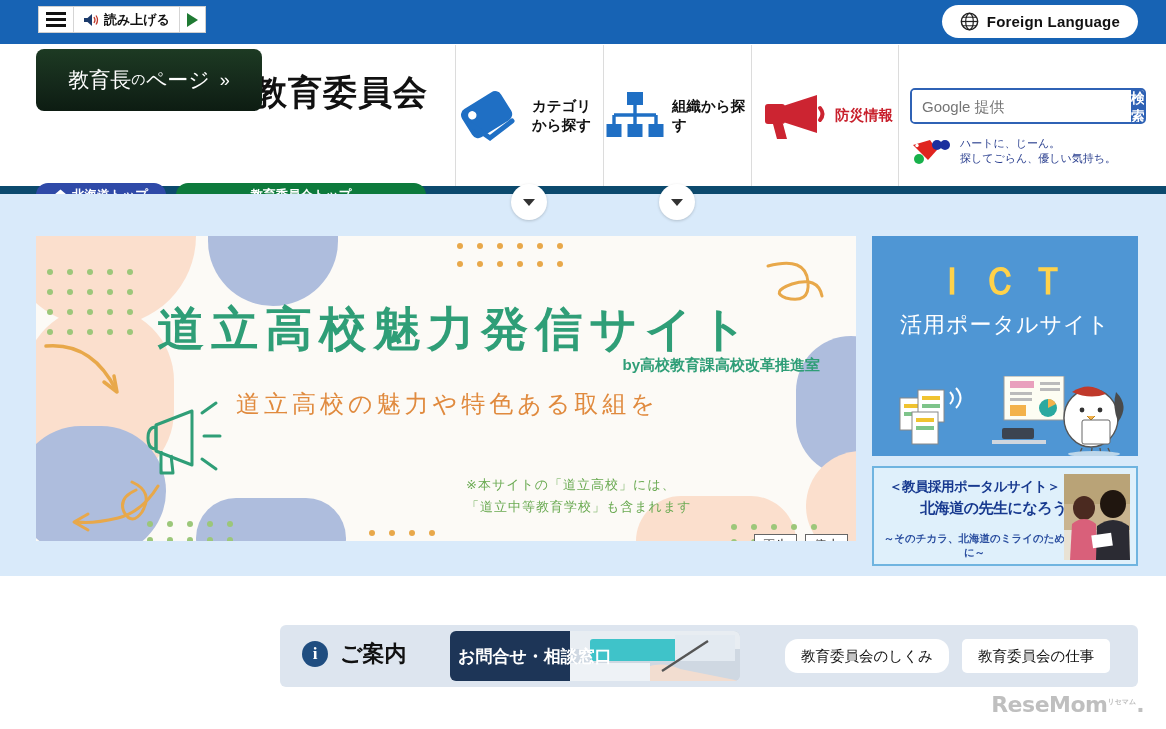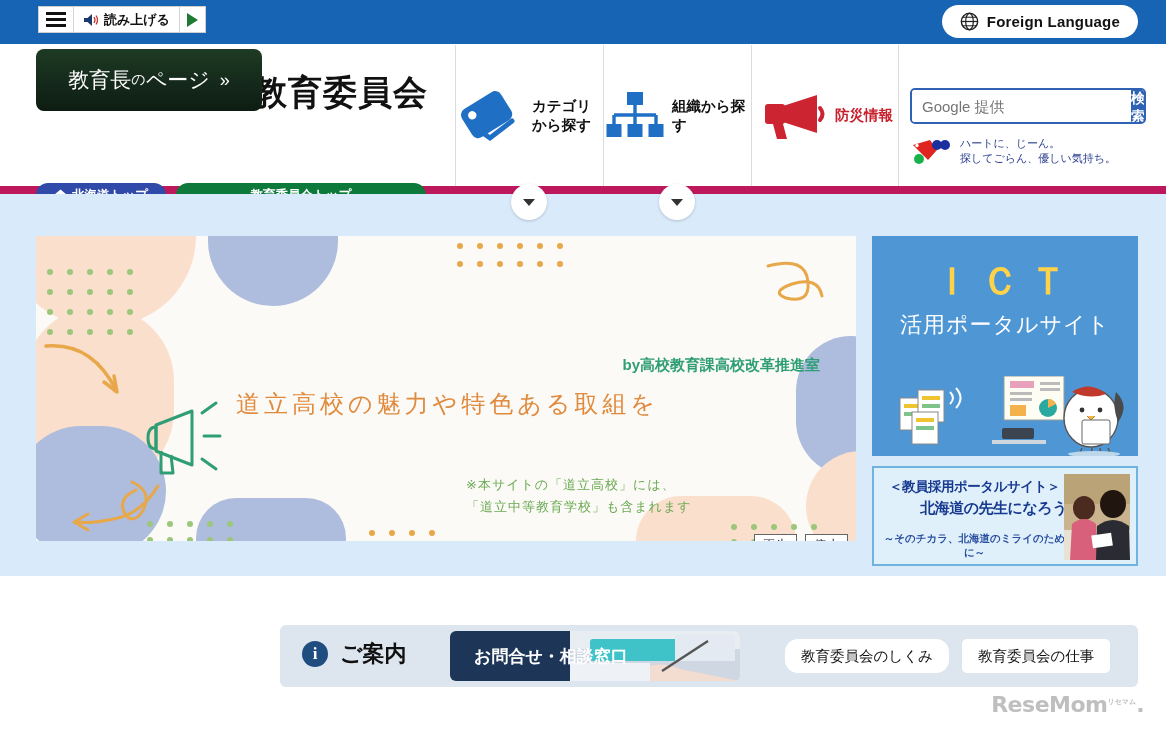--- a/index.html
+++ b/index.html
@@ -2,21 +2,21 @@
 <html lang="ja"><head>
 <meta charset="utf-8">
 <style>
   * { box-sizing: border-box; margin: 0; padding: 0; }
   html, body {
     width: 1166px; height: 729px;
     font-family: "Liberation Sans", "DejaVu Sans", sans-serif;
     background: #ffffff;
     overflow: hidden;
   }
-  .page { position: relative; width: 1166px; height: 729px; background:#be185d; }
+  .page { position: relative; width: 1166px; height: 729px; background:#0c4a6e; }
 
   
   .topbar {
     position: absolute; left:0; top:0; width:1166px; height:44px;
     background:#1763b4;
   }
   .speech-group {
     position:absolute; left:38px; top:6px; height:27px;
     display:flex; background:#fff; border:1px solid #cfcfcf;
   }
@@ -190,21 +190,21 @@
   }
   .info-title { font-size:22px; font-weight:800; color:#111; }
   .contact-tile {
     position:absolute; left:170px; top:6px; width:290px; height:50px;
     border-radius:6px; overflow:hidden; cursor:pointer;
     background:linear-gradient(100deg,#1d3557 0%,#1d3557 48%,#8fa3b8 62%,#cfd8e2 100%);
     display:flex; align-items:center;
   }
   .contact-tile .ct-label {
     position:relative; z-index:2; color:#fff; font-size:17px; font-weight:800;
-    margin-left:24px; white-space:nowrap;
+    margin-left:8px; white-space:nowrap;
   }
   .pill {
     position:absolute; top:14px; height:34px; background:#fff; border-radius:5px;
     display:flex; align-items:center; justify-content:center; cursor:pointer;
     font-size:14.5px; color:#111; padding:0 16px;
   }
   .pill.a { left:505px;border-radius:13px; }
   .pill.b { left:682px; }
 
   .resemom {
@@ -463,20 +463,21 @@
     </svg>
     <svg style="position:absolute; left:722px; top:18px;" width="70" height="80">
       <path d="M10 12 q38 -10 40 16 q2 22 -22 16 q-16 -6 6 -14 q26 -8 30 12" stroke="#e8a84a" stroke-width="3" fill="none" stroke-linecap="round"></path>
     </svg>
     <svg style="position:absolute; left:22px; top:240px;" width="110" height="70">
       <path d="M100 10 q-16 26 -40 32 q-26 6 -40 4" stroke="#e8a84a" stroke-width="3" fill="none" stroke-linecap="round"></path>
       <path d="M30 38 L16 46 L30 54" stroke="#e8a84a" stroke-width="3" fill="none" stroke-linecap="round" stroke-linejoin="round"></path>
       <path d="M74 6 q22 10 10 30 q-10 14 -18 0 q-6 -14 12 -22" stroke="#e8a84a" stroke-width="3" fill="none" stroke-linecap="round"></path>
     </svg>
 
+    <div class="slide-title">道立高校魅力発信サイト</div>
     <div class="slide-by">by高校教育課高校改革推進室</div>
 
     <svg style="position:absolute; left:92px; top:155px;" width="106" height="92">
       <path d="M28 36 L28 58 Q20 58 20 47 Q20 36 28 36 Z" stroke="#2f9e77" stroke-width="3" fill="none"></path>
       <path d="M28 34 L64 20 L64 74 L28 60 Z" stroke="#2f9e77" stroke-width="3" fill="none" stroke-linejoin="round"></path>
       <path d="M33 60 L33 82 L45 82 L43 64" stroke="#2f9e77" stroke-width="3" fill="none" stroke-linejoin="round"></path>
       <path d="M74 22 L88 12" stroke="#2f9e77" stroke-width="3" fill="none" stroke-linecap="round"></path>
       <path d="M76 45 L92 45" stroke="#2f9e77" stroke-width="3" fill="none" stroke-linecap="round"></path>
       <path d="M74 68 L88 78" stroke="#2f9e77" stroke-width="3" fill="none" stroke-linecap="round"></path>
     </svg>

